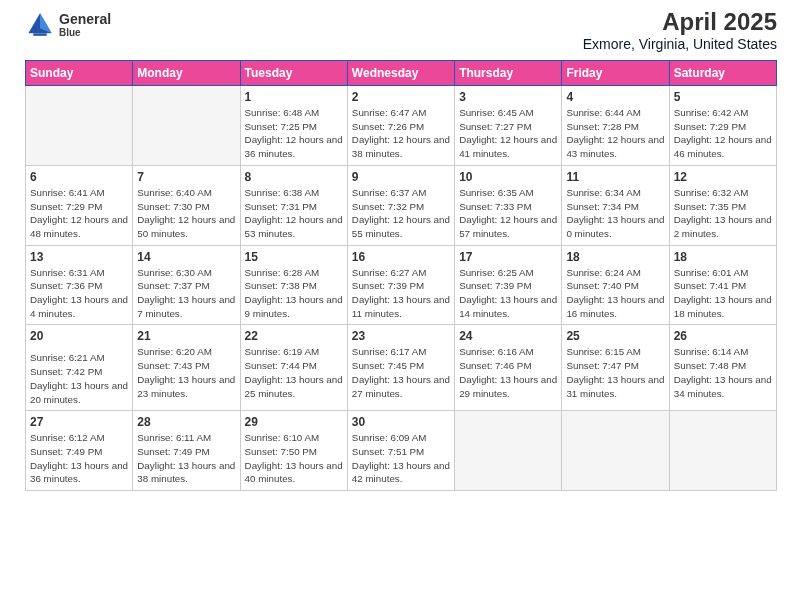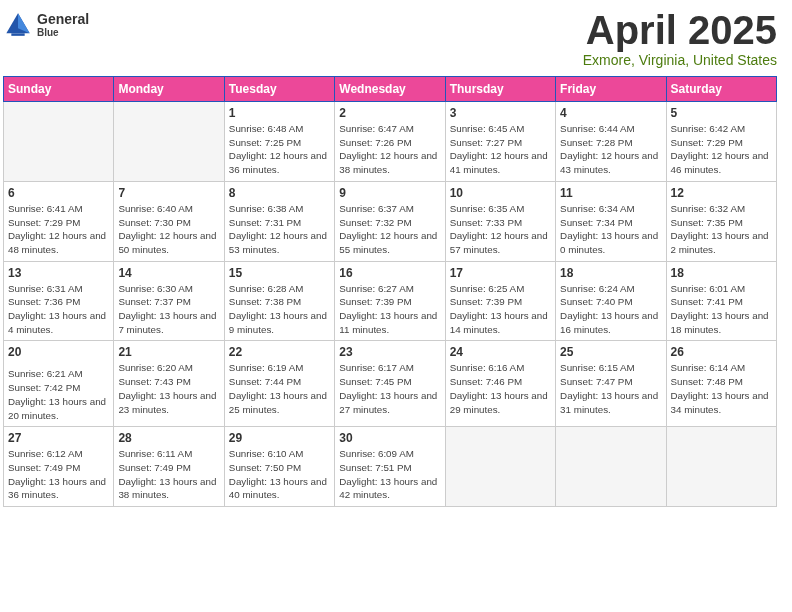--- a/index.html
+++ b/index.html
@@ -7,21 +7,21 @@
       font-family: Arial, sans-serif;
       background: #fff;
       width: 792px;
       height: 612px;
       overflow: hidden;
     }
     .page {
       width: 792px;
       height: 612px;
       background: #fff;
-      padding: 10px 15px 10px 3px;
+      padding: 10px 15px 10px 25px;
     }
     .header {
       display: flex;
       justify-content: space-between;
       align-items: flex-start;
       margin-bottom: 8px;
     }
     .logo {
       display: flex;
       align-items: center;
@@ -43,28 +43,28 @@
       color: #404040;
     }
     .logo-icon {
       width: 30px;
       height: 30px;
     }
     .title-block {
       text-align: right;
     }
     .main-title {
-      font-size: 40px;
+      font-size: 24px;
       font-weight: bold;
       color: #333;
       line-height: 1;
     }
     .subtitle {
       font-size: 14px;
-      color: #4d7c0f;
+      color: #0f172a;
       margin-top: 2px;
     }
     .calendar {
       width: 100%;
       border-collapse: collapse;
       font-size: 10.5px;
     }
     .calendar th {
       background: #ec4899;
       color: #fff;

